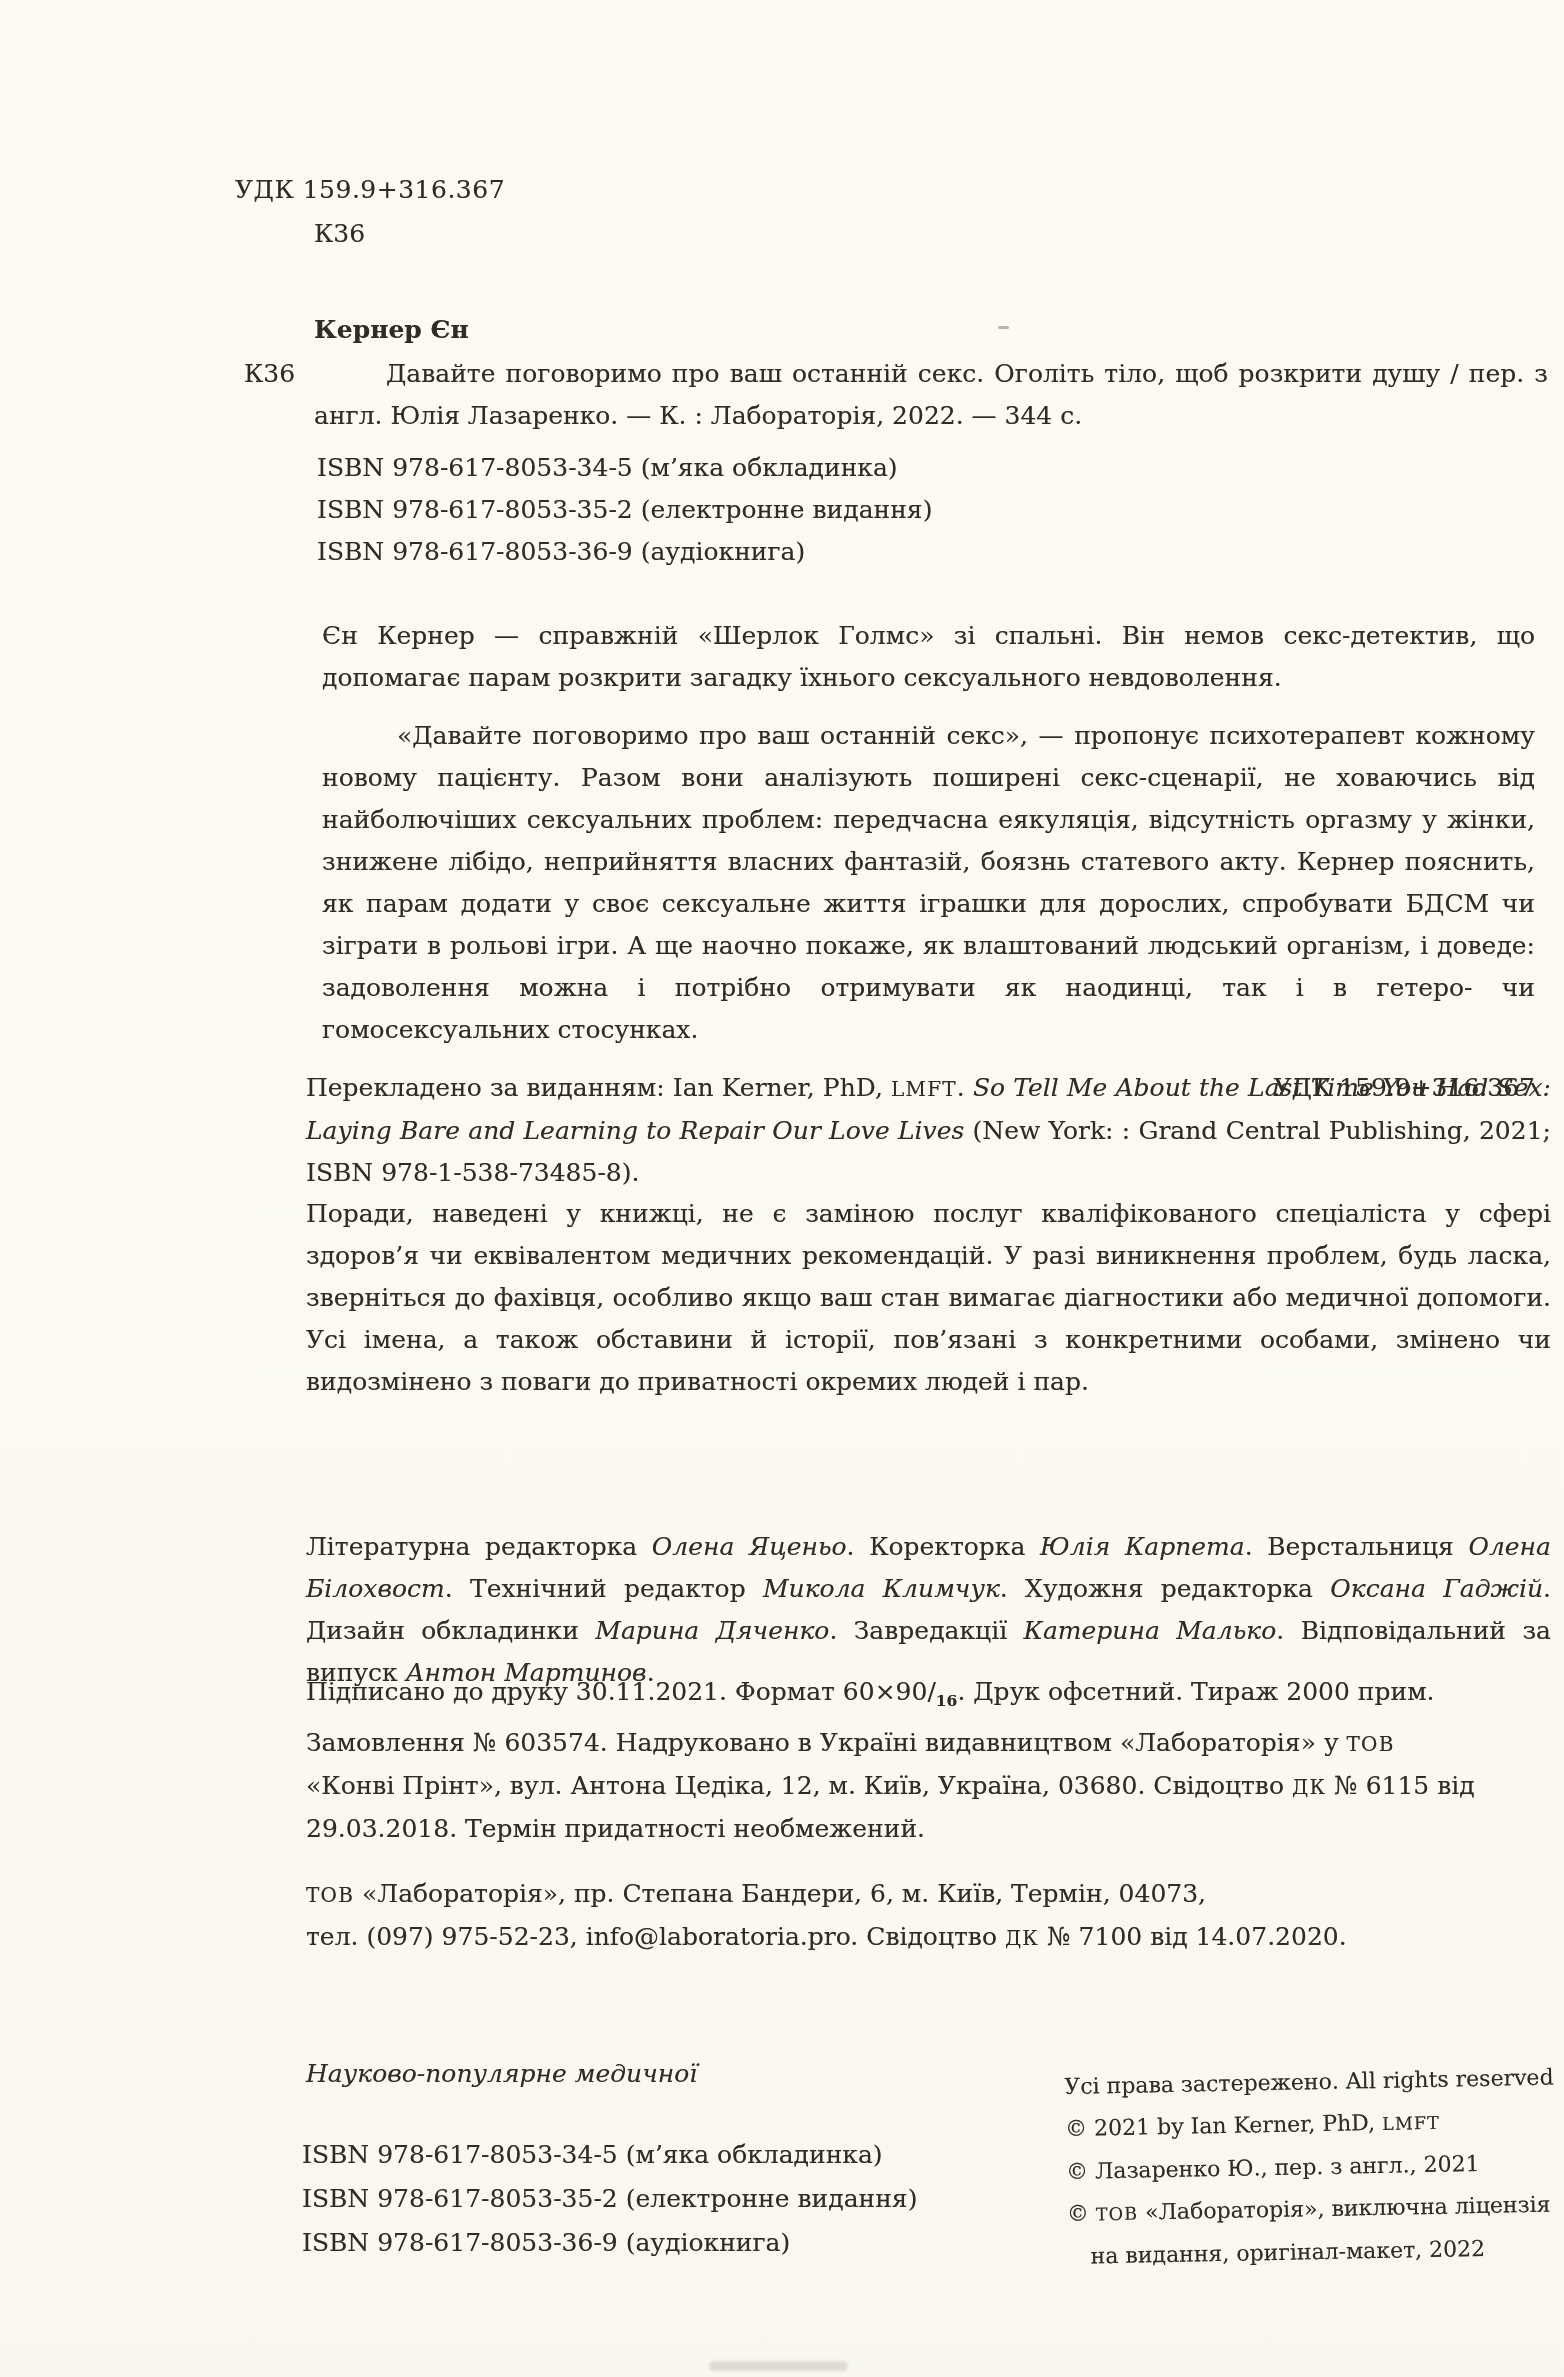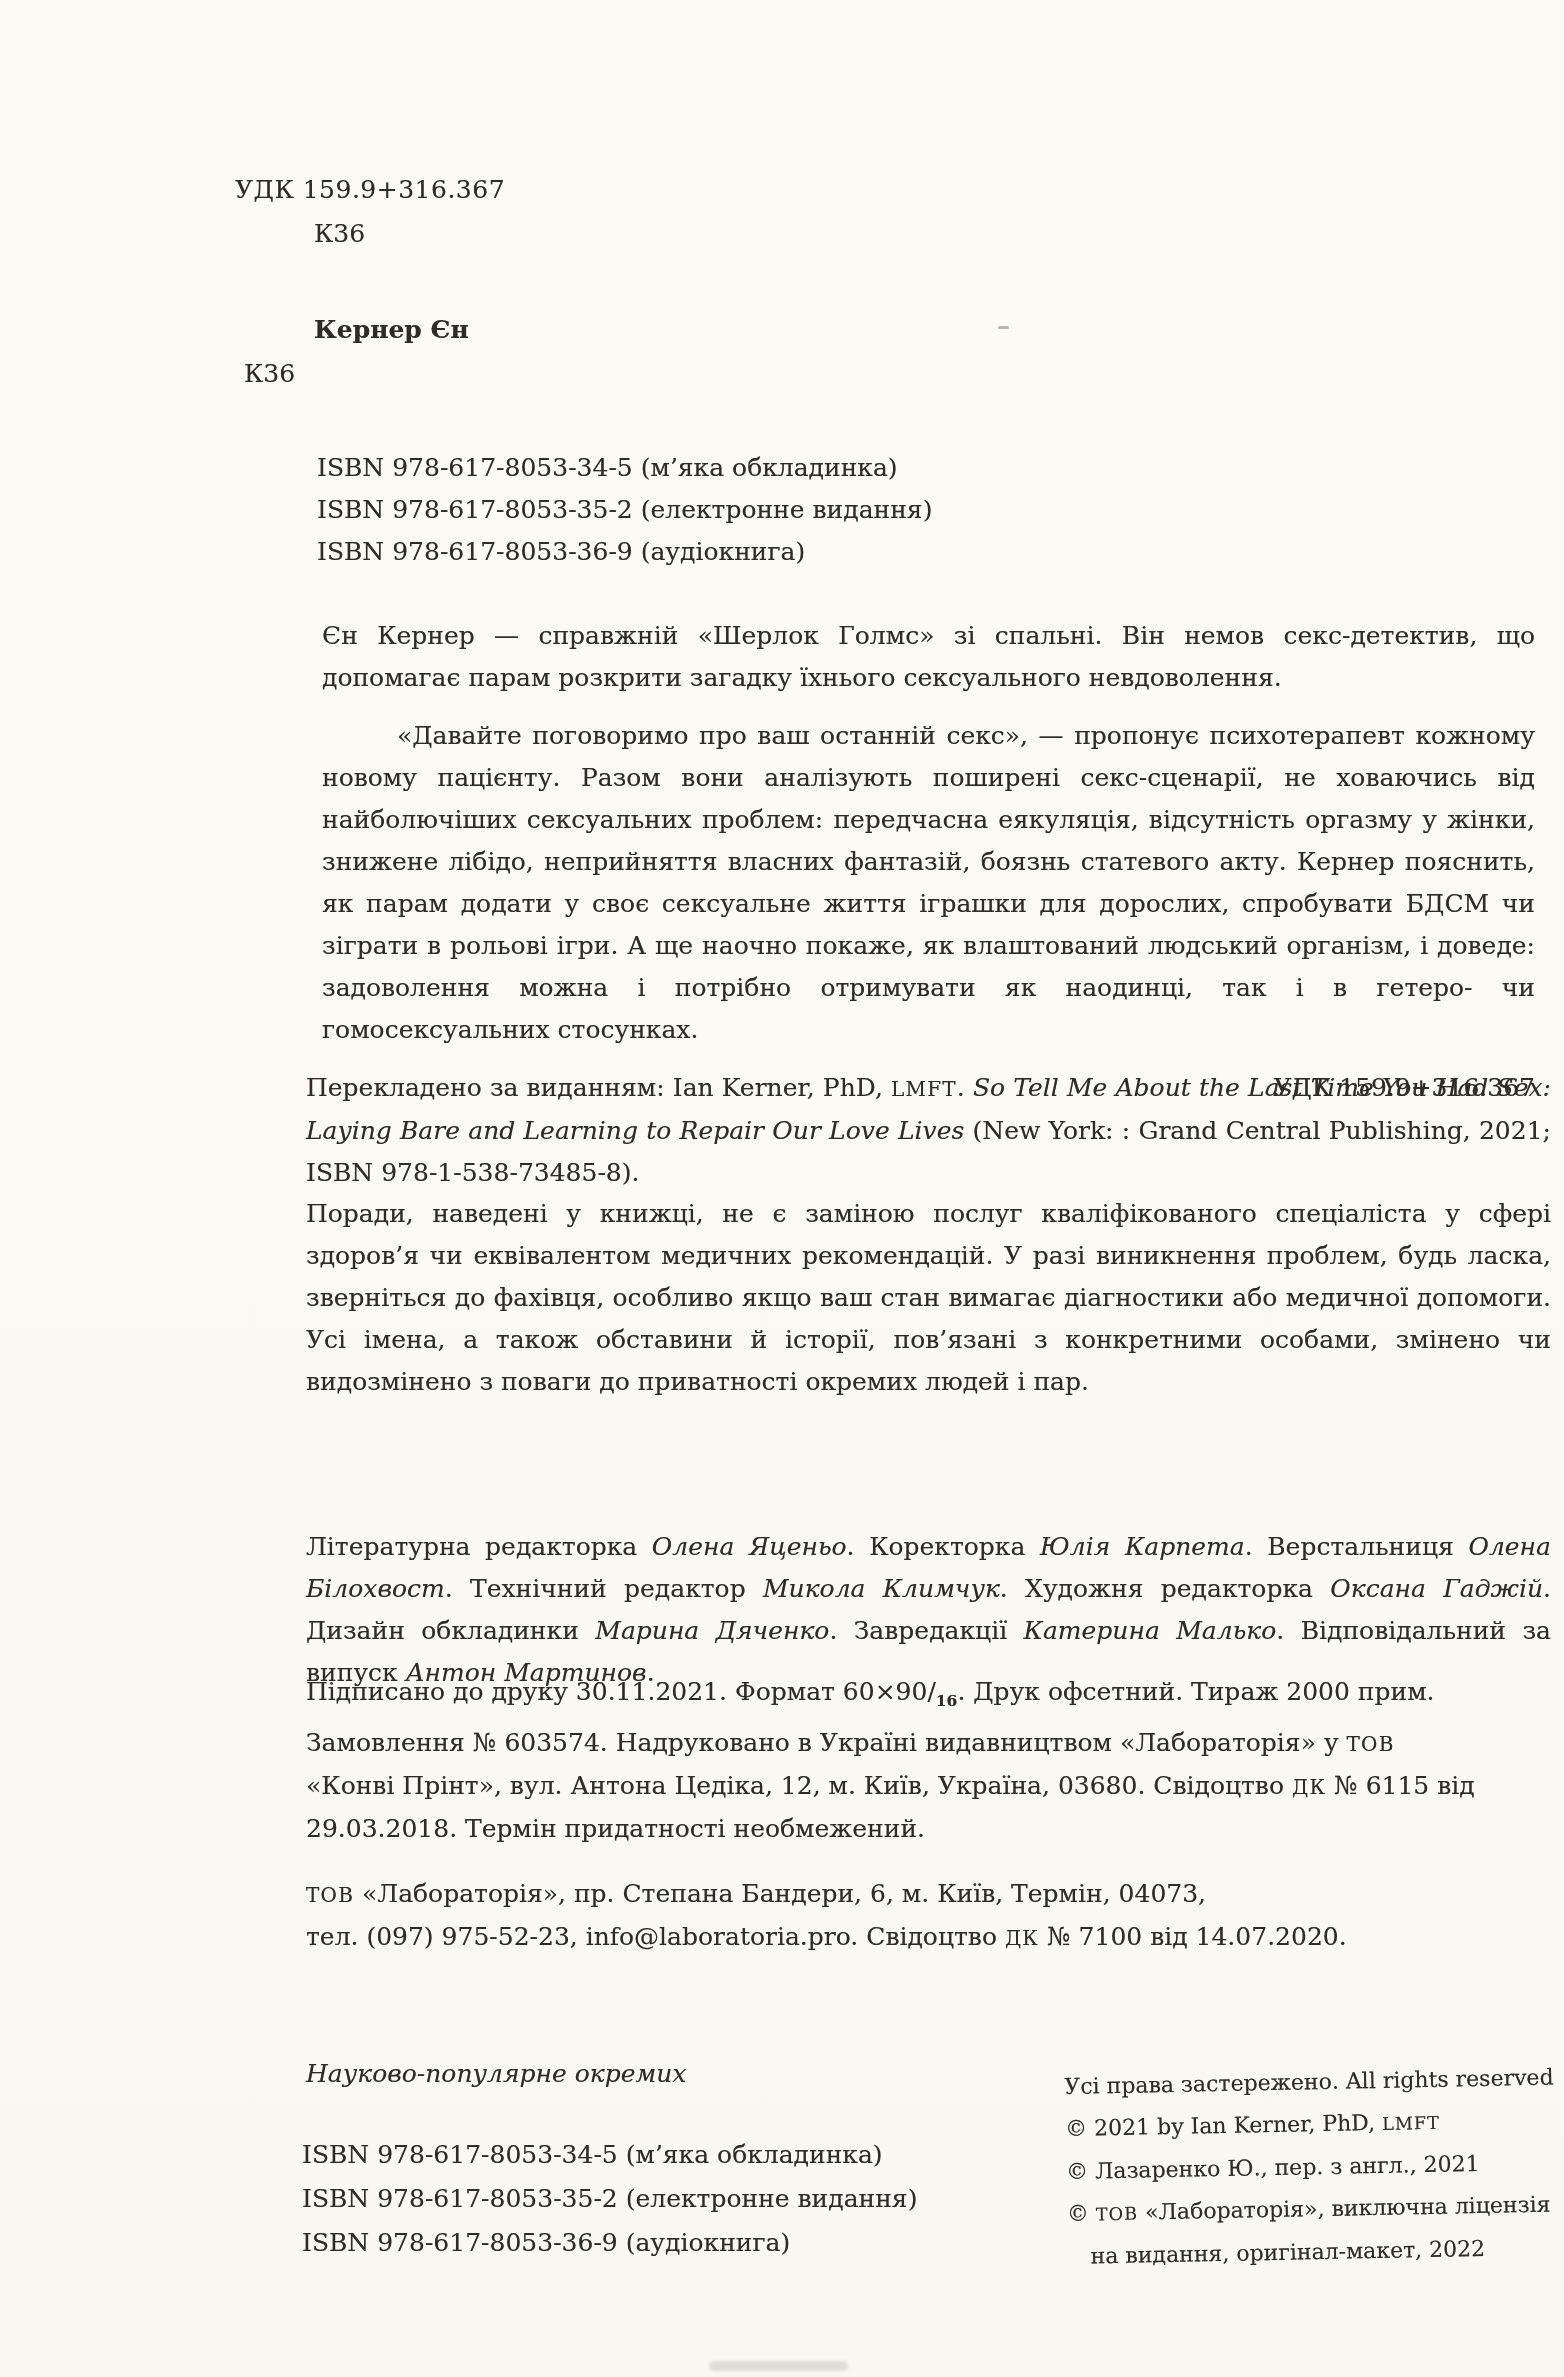--- a/index.html
+++ b/index.html
@@ -53,20 +53,21 @@
 </head>
 <body>
 
 <div class="page">
 
   <div class="blk header-udk t">УДК 159.9+316.367</div>
   <div class="blk header-code t">К36</div>
 
   <div class="blk card-author t">Кернер Єн</div>
   <div class="blk card-code t">К36</div>
+  <div class="blk card-desc t just">Давайте поговоримо про ваш останній секс. Оголіть тіло, щоб розкрити душу / пер. з англ. Юлія Лазаренко. — К. : Лабораторія, 2022. — 344 с.</div>
 
   <div class="blk card-isbn t">
     <div>ISBN 978-617-8053-34-5 (м’яка обкладинка)</div>
     <div>ISBN 978-617-8053-35-2 (електронне видання)</div>
     <div>ISBN 978-617-8053-36-9 (аудіокнига)</div>
   </div>
 
   <div class="blk annotation t just">
     <p>Єн Кернер — справжній «Шерлок Голмс» зі спальні. Він немов секс-детектив, що допомагає парам розкрити загадку їхнього сексуального невдоволення.</p>
     <p class="pind">«Давайте поговоримо про ваш останній секс», — пропонує психотерапевт кожному новому пацієнту. Разом вони аналізують поширені секс-сценарії, не ховаючись від найболючіших сексуальних проблем: передчасна еякуляція, відсутність оргазму у жінки, знижене лібідо, неприйняття власних фантазій, боязнь статевого акту. Кернер пояснить, як парам додати у своє сексуальне життя іграшки для дорослих, спробувати БДСМ чи зіграти в рольові ігри. А ще наочно покаже, як влаштований людський організм, і доведе: задоволення можна і потрібно отримувати як наодинці, так і в гетеро- чи гомосексуальних стосунках.</p>
@@ -79,21 +80,21 @@
 
   <div class="blk credits t just"><span>Літературна редакторка </span><span class="it">Олена Яценьо</span><span>. Коректорка </span><span class="it">Юлія Карпета</span><span>. Верстальниця </span><span class="it">Олена Білохвост</span><span>. Технічний редактор </span><span class="it">Микола Климчук</span><span>. Художня редакторка </span><span class="it">Оксана Гаджій</span><span>. Дизайн обкладинки </span><span class="it">Марина Дяченко</span><span>. Завредакції </span><span class="it">Катерина Малько</span><span>. Відповідальний за випуск </span><span class="it">Антон Мартинов</span><span>.</span></div>
 
   <div class="blk printinfo t"><span>Підписано до друку 30.11.2021. Формат 60×90/</span><span class="sub">16</span><span>. Друк офсетний. Тираж 2000 прим. Замовлення № 603574. Надруковано в Україні видавництвом «Лабораторія» у </span><span class="sc">ТОВ</span><span> «Конві Прінт», вул. Антона Цедіка, 12, м. Київ, Україна, 03680. Свідоцтво </span><span class="sc">ДК</span><span> № 6115 від 29.03.2018. Термін придатності необмежений.</span></div>
 
   <div class="blk publisher t">
     <div><span class="sc">ТОВ</span><span> «Лабораторія», пр. Степана Бандери, 6, м. Київ, Термін, 04073,</span></div>
     <div><span>тел. (097) 975-52-23, info@laboratoria.pro. Свідоцтво </span><span class="sc">ДК</span><span> № 7100 від 14.07.2020.</span></div>
   </div>
 
-  <div class="blk edition t">Науково-популярне окремих</div>
+  <div class="blk edition t">Науково-популярне медичної</div>
 
   <div class="blk footer-isbn t">
     <div>ISBN 978-617-8053-34-5 (м’яка обкладинка)</div>
     <div>ISBN 978-617-8053-35-2 (електронне видання)</div>
     <div>ISBN 978-617-8053-36-9 (аудіокнига)</div>
   </div>
 
   <div class="blk rights t">
     <div><span>Усі права застережено. All rights reserved</span></div>
     <div><span>© 2021 by Ian Kerner, PhD, </span><span class="sc">LMFT</span></div>

